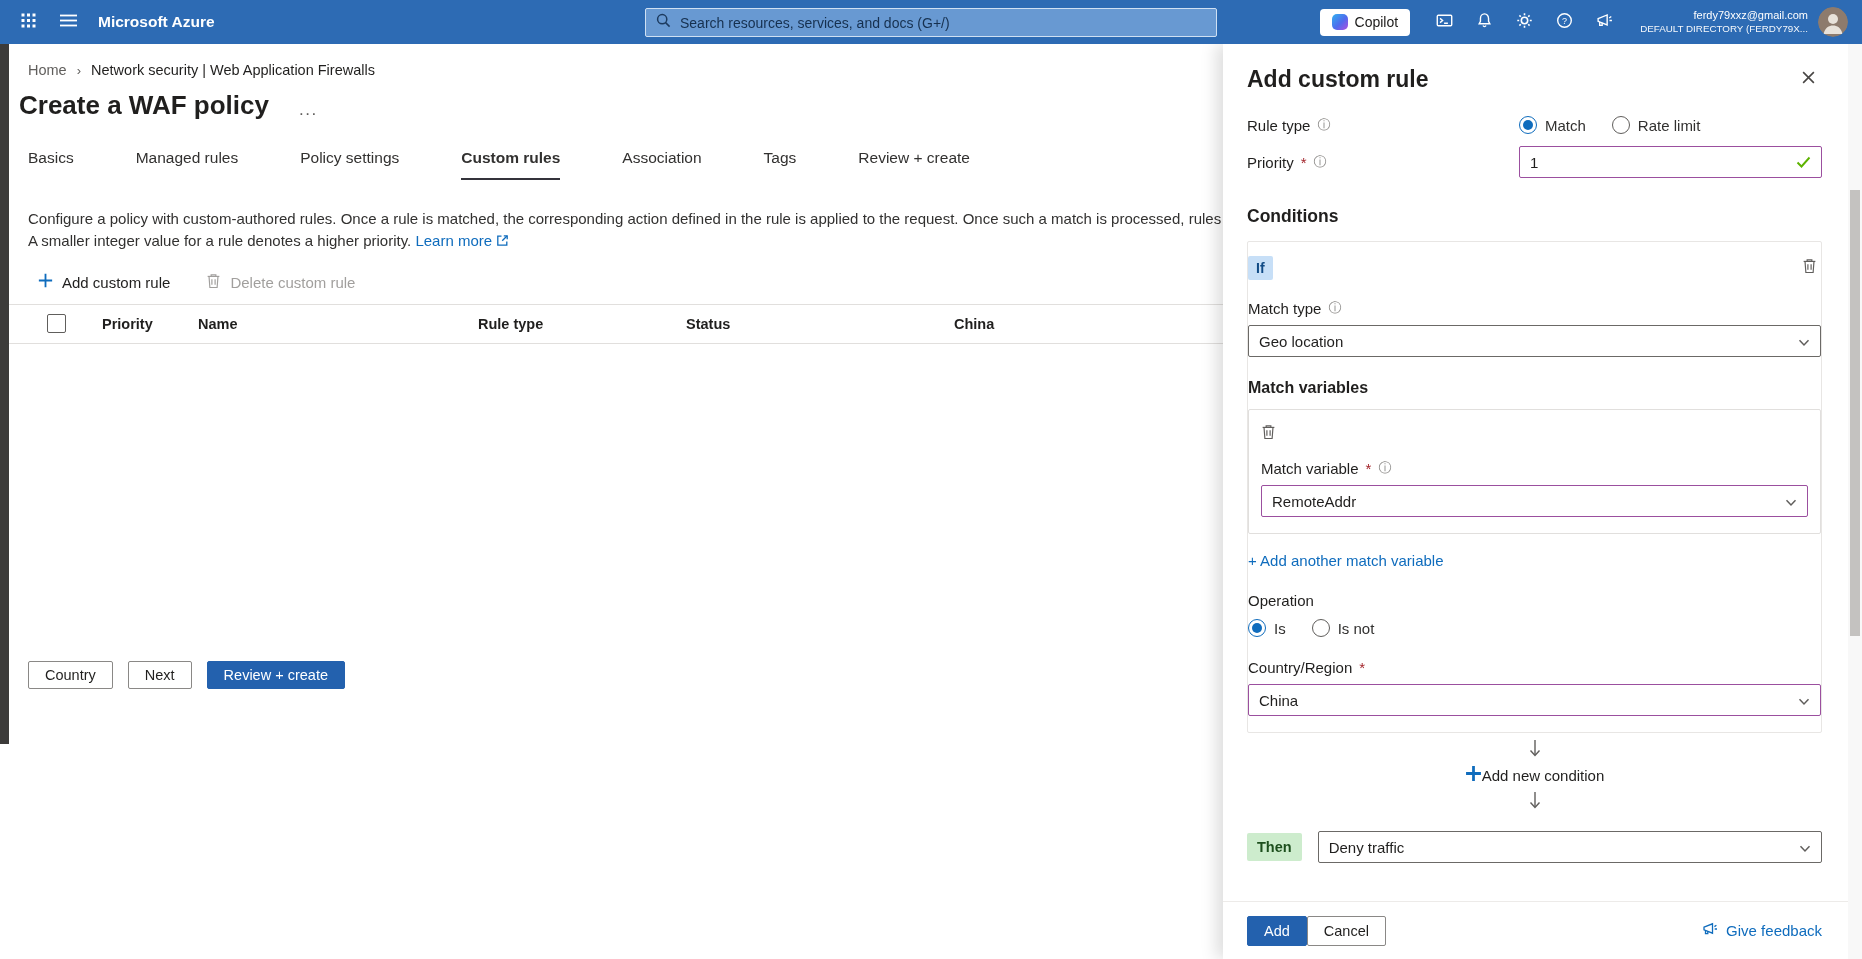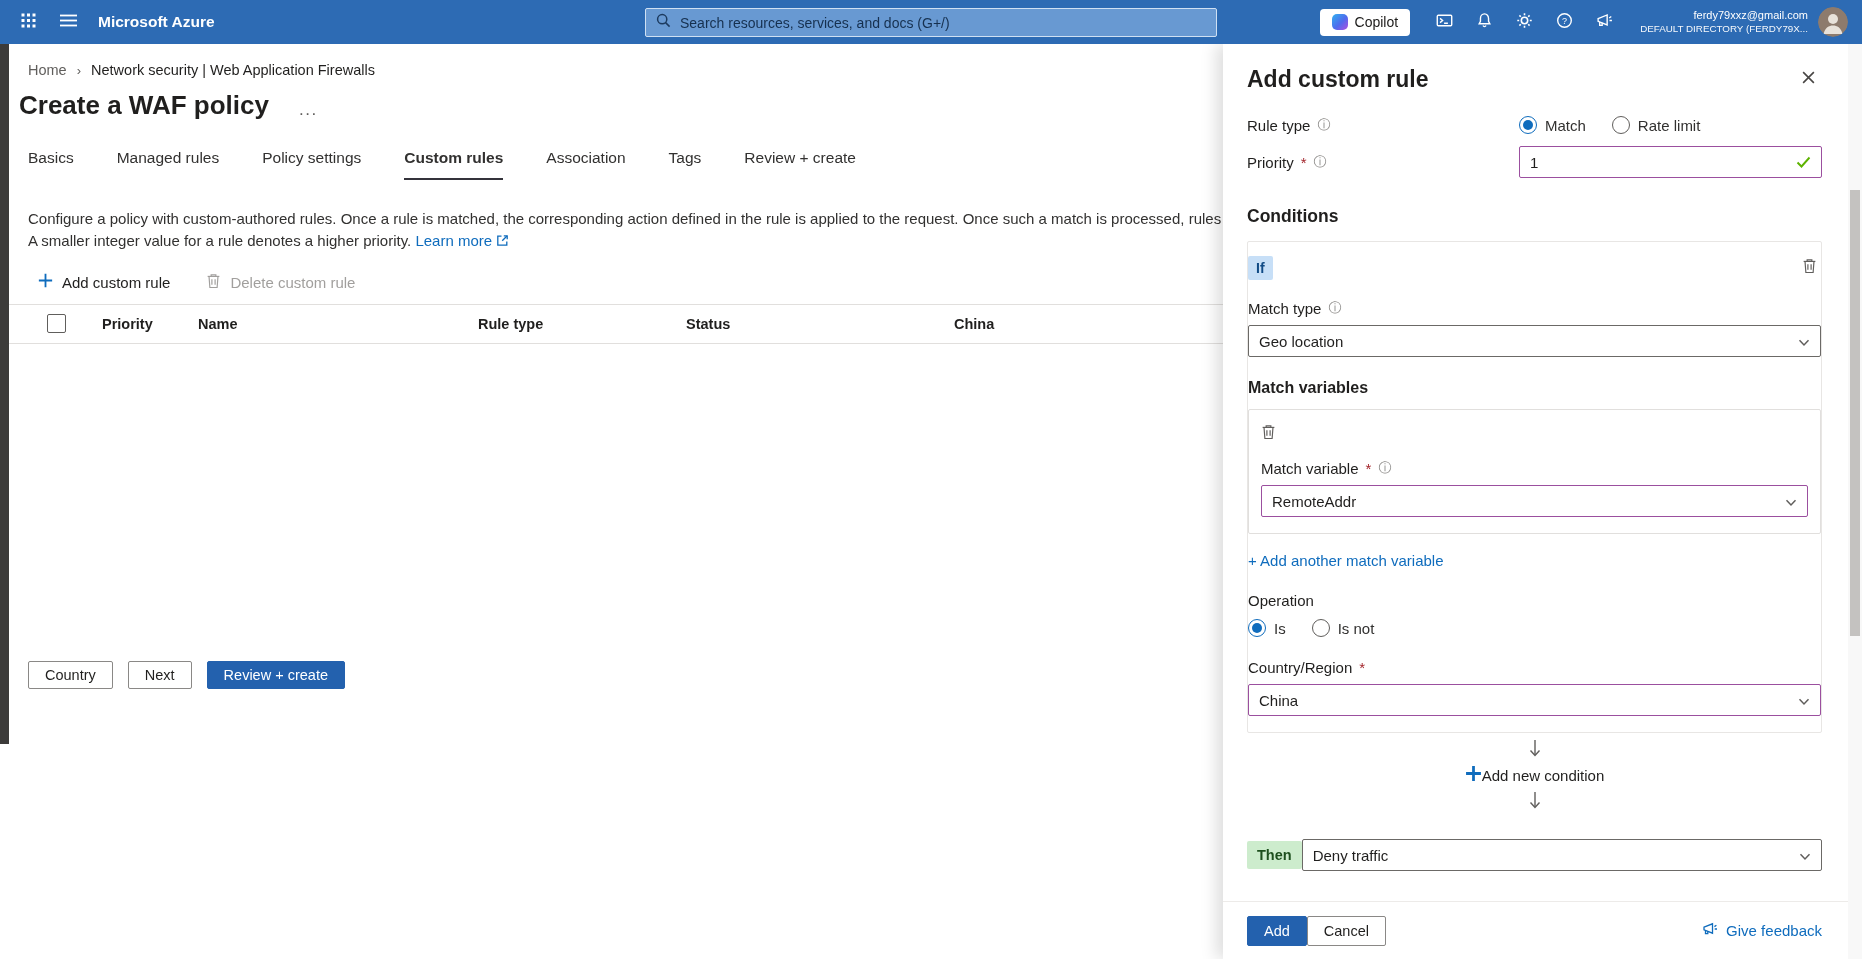--- a/index.html
+++ b/index.html
@@ -26,21 +26,21 @@
 
   
   .main { position:absolute; top:44px; left:0; width:1223px; height:655px; background:#fff; overflow:hidden; }
   .breadcrumb { padding:18px 0 0 28px; font-size:14.5px; display:flex; align-items:center; gap:10px; }
   .breadcrumb .home { color:#605e5c; cursor:pointer; }
   .breadcrumb .sep { color:#605e5c; font-size:13px; }
   .breadcrumb .current { color:#201f1e; }
   .title-row { display:flex; align-items:flex-start; gap:30px; padding-left:19px; margin-top:12px; }
   .page-title { font-size:26px; font-weight:700; color:#201f1e; }
   .more-btn { border:none; background:transparent; color:#605e5c; font-size:17px; letter-spacing:1.5px; margin-top:10px; cursor:pointer; }
-  .tabs { display:flex; gap:43px; padding-left:28px; margin-top:28px; }
+  .tabs { display:flex; gap:62px; padding-left:28px; margin-top:28px; }
   .tab { padding-bottom:11px; font-size:15.5px; color:#323130; cursor:pointer; border-bottom:2.5px solid transparent; }
   .tab.active { font-weight:700; border-bottom-color:#34333b; }
   .desc { margin:28px 0 0 28px; font-size:15px; line-height:1.45; color:#323130; width:1195px; }
   .desc .l1 { white-space:nowrap; overflow:hidden; }
   .link { color:#0f6cbd; text-decoration:none; cursor:pointer; }
   .ext-ic { margin-left:4px; vertical-align:-1px; }
   .toolbar { display:flex; gap:36px; margin:20px 0 0 38px; align-items:center; }
   .tool { display:flex; gap:9px; align-items:center; font-size:15px; color:#201f1e; cursor:pointer; }
   .tool.disabled { color:#a19f9d; cursor:default; }
   .grid-head { margin-top:12px; border-top:1px solid #e1dfdd; border-bottom:1px solid #e1dfdd; height:40px; display:flex; align-items:center; padding-left:47px; font-size:14.5px; font-weight:700; color:#201f1e; }
@@ -75,21 +75,21 @@
   .badge-if { background:#c7dff7; color:#0f4a85; font-size:14px; font-weight:600; padding:4px 8px; border-radius:2px; }
   .icon-btn { border:none; background:transparent; cursor:pointer; color:#605e5c; padding:4px; }
   .small-label { margin-top:18px; font-size:15px; color:#201f1e; display:flex; align-items:center; gap:7px; }
   .dd { margin-top:8px; height:32px; border:1px solid #6b6966; border-radius:2px; background:#fff; display:flex; align-items:center; justify-content:space-between; padding:0 10px; font-size:15px; color:#201f1e; cursor:pointer; }
   .dd.purple { border-color:#9b4f9f; }
   .mv-head { margin-top:22px; font-size:16px; font-weight:700; color:#201f1e; }
   .mv-box { margin-top:12px; border:1px solid #e1dfdd; border-radius:2px; padding:10px 12px 16px; }
   .add-var { display:inline-block; margin-top:18px; font-size:15px; color:#0f6cbd; cursor:pointer; }
   .arrow-wrap { display:flex; justify-content:center; margin-top:6px; }
   .add-cond { display:flex; justify-content:center; align-items:center; margin-top:2px; font-size:15px; color:#201f1e; cursor:pointer; }
-  .then-row { display:flex; align-items:center; margin-top:24px; }
+  .then-row { display:flex; align-items:center; gap:16px; margin-top:16px; }
   .badge-then { background:#cdeccd; color:#1d4f1d; font-size:14.5px; font-weight:600; padding:6px 10px; border-radius:2px; flex:none; }
   .then-dd { flex:1; margin-top:0; }
   .panel-footer { position:absolute; left:0; right:14px; bottom:0; height:58px; border-top:1px solid #edebe9; display:flex; align-items:center; padding:0 26px 0 24px; background:#fff; }
   .panel-footer .btn { height:30px; }
   .feedback { margin-left:auto; display:flex; align-items:center; gap:8px; color:#0f6cbd; font-size:15px; cursor:pointer; }
   .scrollbar { position:absolute; top:0; right:0; bottom:0; width:14px; background:#f8f8f8; }
   .scroll-thumb { position:absolute; top:146px; left:2px; width:10px; height:446px; background:#c4c2c0; cursor:pointer; }
 </style>
 </head>
 <body>

